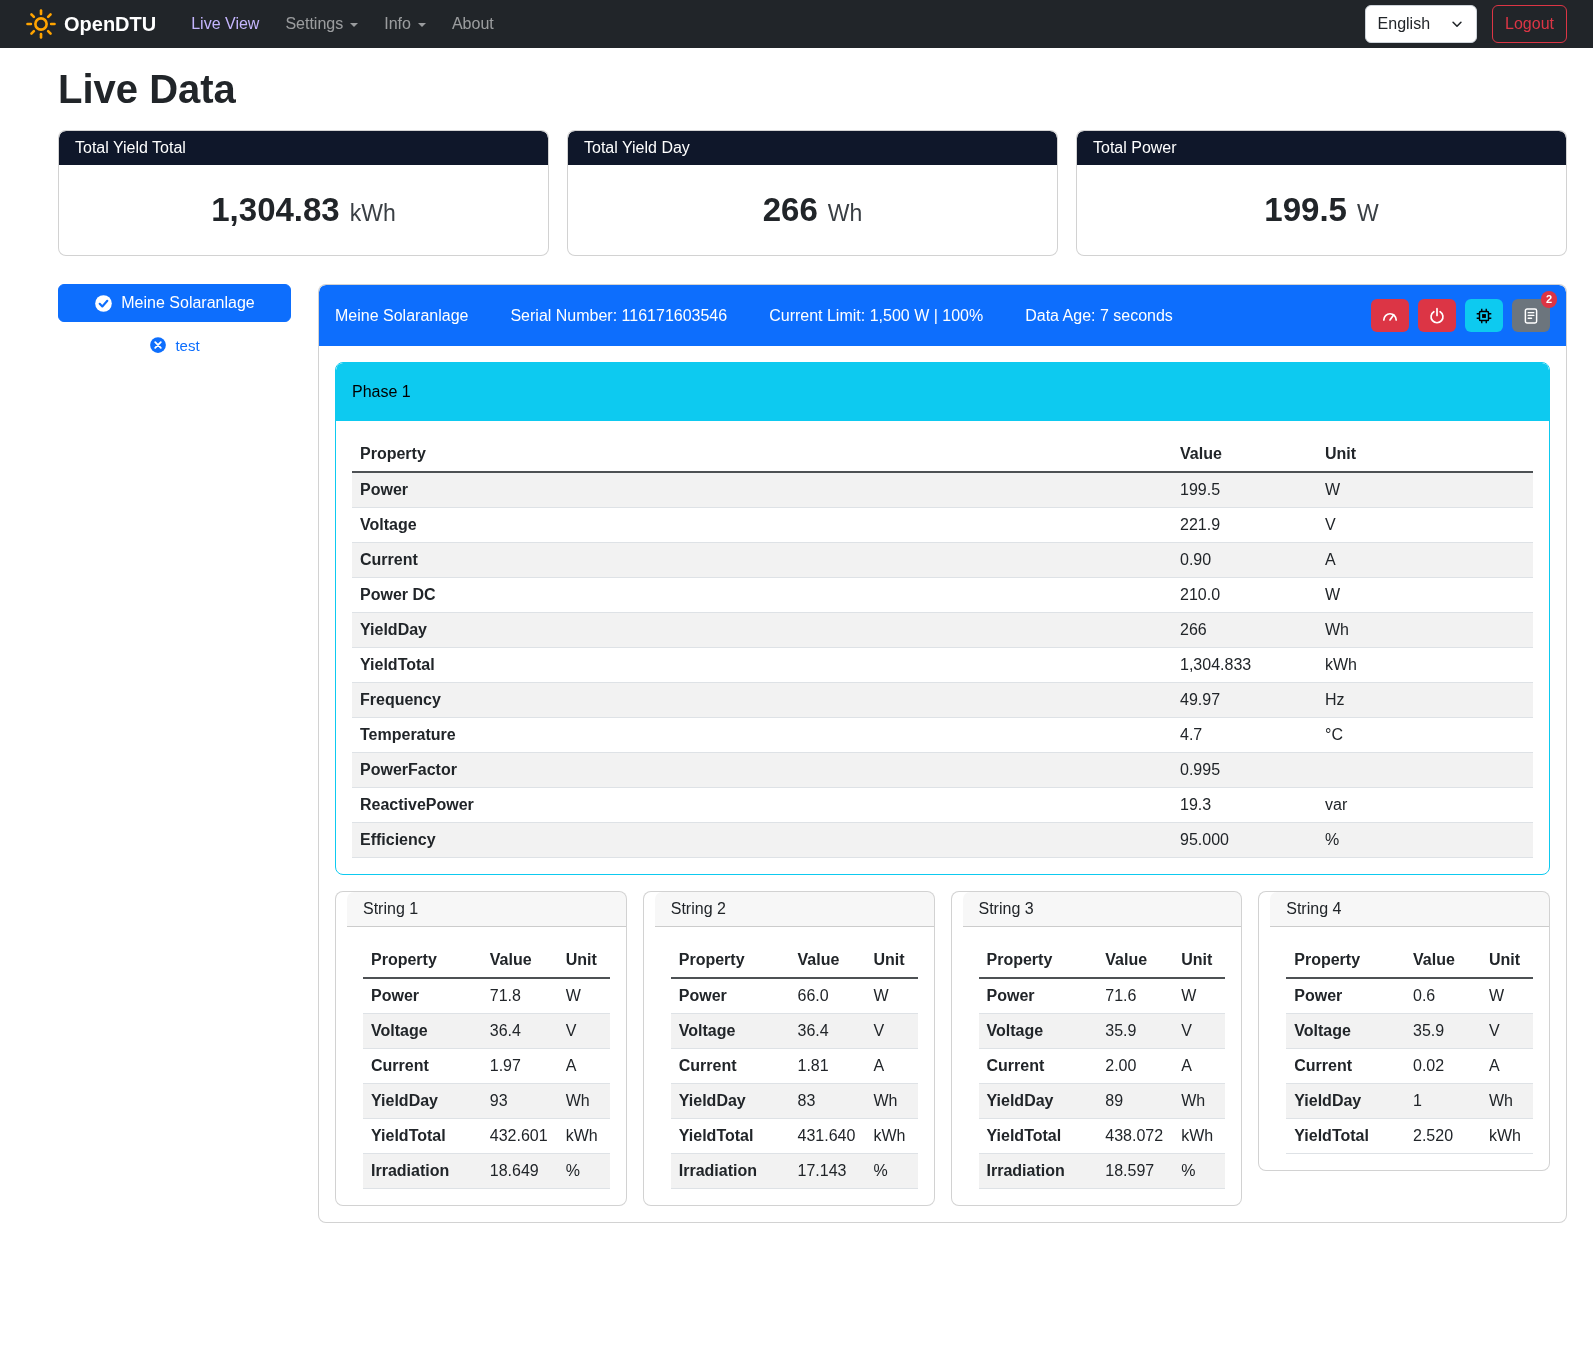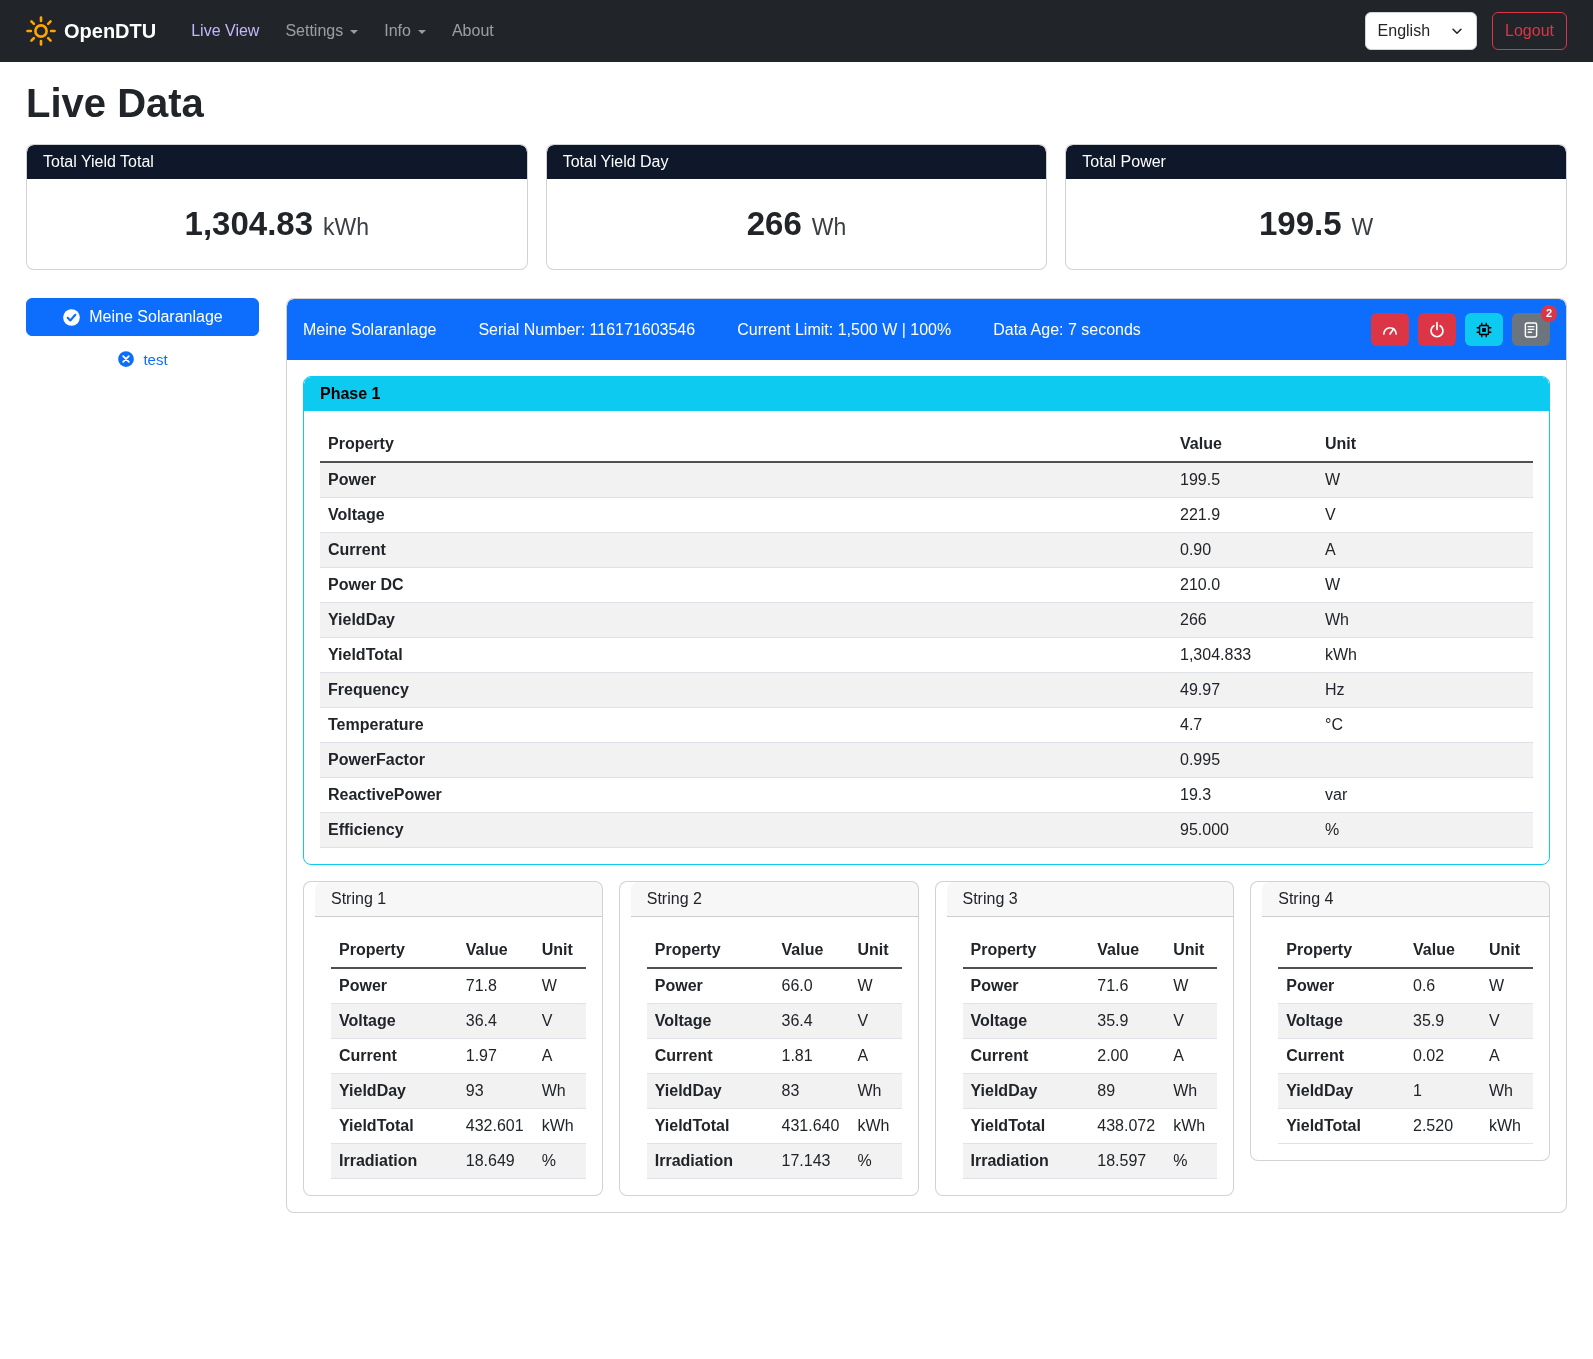--- a/index.html
+++ b/index.html
@@ -8,21 +8,21 @@
     width: 1593px;
     background: #fff;
     color: #212529;
     font-family: "Liberation Sans", sans-serif;
     font-size: 16px;
   }
 
   
   .navbar {
     background: #212529;
-    height: 62px;
+    height: 48px;
     display: flex;
     align-items: center;
     padding: 0 26px;
   }
   .brand {
     display: flex;
     align-items: center;
     gap: 8px;
     color: #fff;
     font-size: 20px;
@@ -65,21 +65,21 @@
     color: #dc3545;
     border-radius: 6px;
     height: 38px;
     padding: 0 12px;
     font-size: 16px;
     font-family: inherit;
     cursor: pointer;
   }
 
   
-  .container { padding: 0 26px 24px 26px; }
+  .container { padding: 0 26px 24px 26px; margin-left: 32px; }
   h1.page-title { font-size: 40px; font-weight: 700; margin: 19px 0 18px 0; }
 
   .card {
     background: #fff;
     border: 1px solid rgba(0,0,0,.175);
     border-radius: 8px;
   }
 
   
   .summary-row {
@@ -174,23 +174,22 @@
   
   .phase-card {
     border: 1px solid #0dcaf0;
     border-radius: 8px;
     margin-bottom: 16px;
     overflow: hidden;
   }
   .phase-header {
     background: #0dcaf0;
     color: #000;
-    padding: 8px 16px;
+    padding: 20px 16px;
     border-radius: 7px 7px 0 0;
-    font-weight: bold;
   }
   .phase-body { padding: 16px; }
 
   
   table { width: 100%; border-collapse: collapse; font-size: 16px; }
   th, td {
     padding: 8px;
     text-align: left;
     border-bottom: 1px solid #dee2e6;
   }

